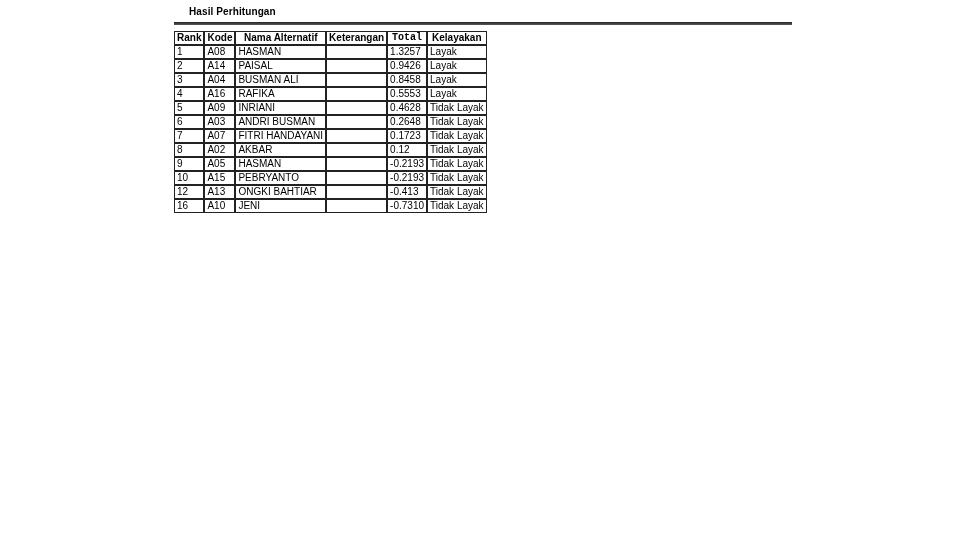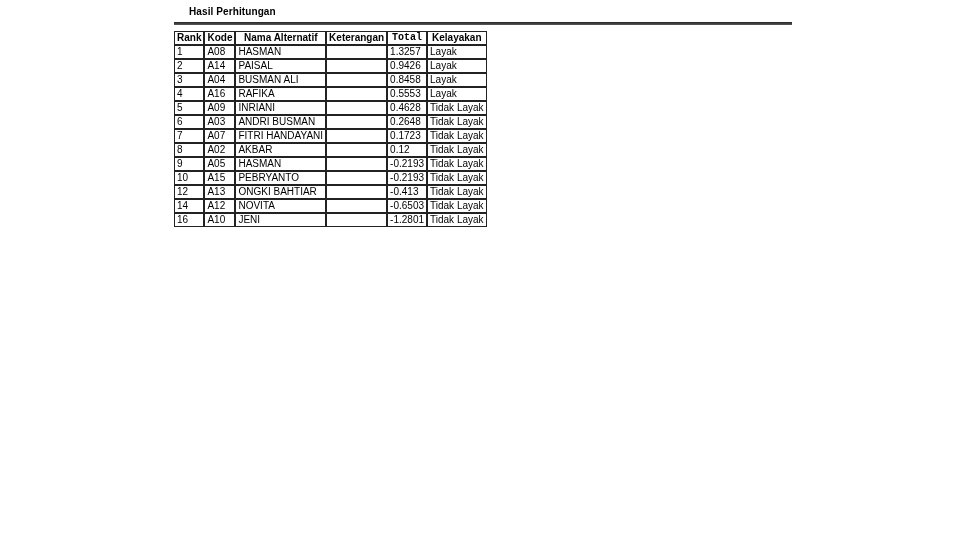--- a/index.html
+++ b/index.html
@@ -159,30 +159,22 @@
         </tr>
         <tr>
           <td>12</td>
           <td>A13</td>
           <td>ONGKI BAHTIAR</td>
           <td>&nbsp;</td>
           <td>-0.413</td>
           <td>Tidak Layak</td>
         </tr>
         <tr>
-          <td>14</td>
-          <td>A12</td>
-          <td>NOVITA</td>
-          <td>&nbsp;</td>
-          <td>-0.6503</td>
-          <td>Tidak Layak</td>
-        </tr>
-        <tr>
           <td>16</td>
           <td>A10</td>
           <td>JENI</td>
           <td>&nbsp;</td>
-          <td>-1.2801</td>
+          <td>-0.7310</td>
           <td>Tidak Layak</td>
         </tr>
       </tbody>
   </table>
 </div>
 
 </body></html>

